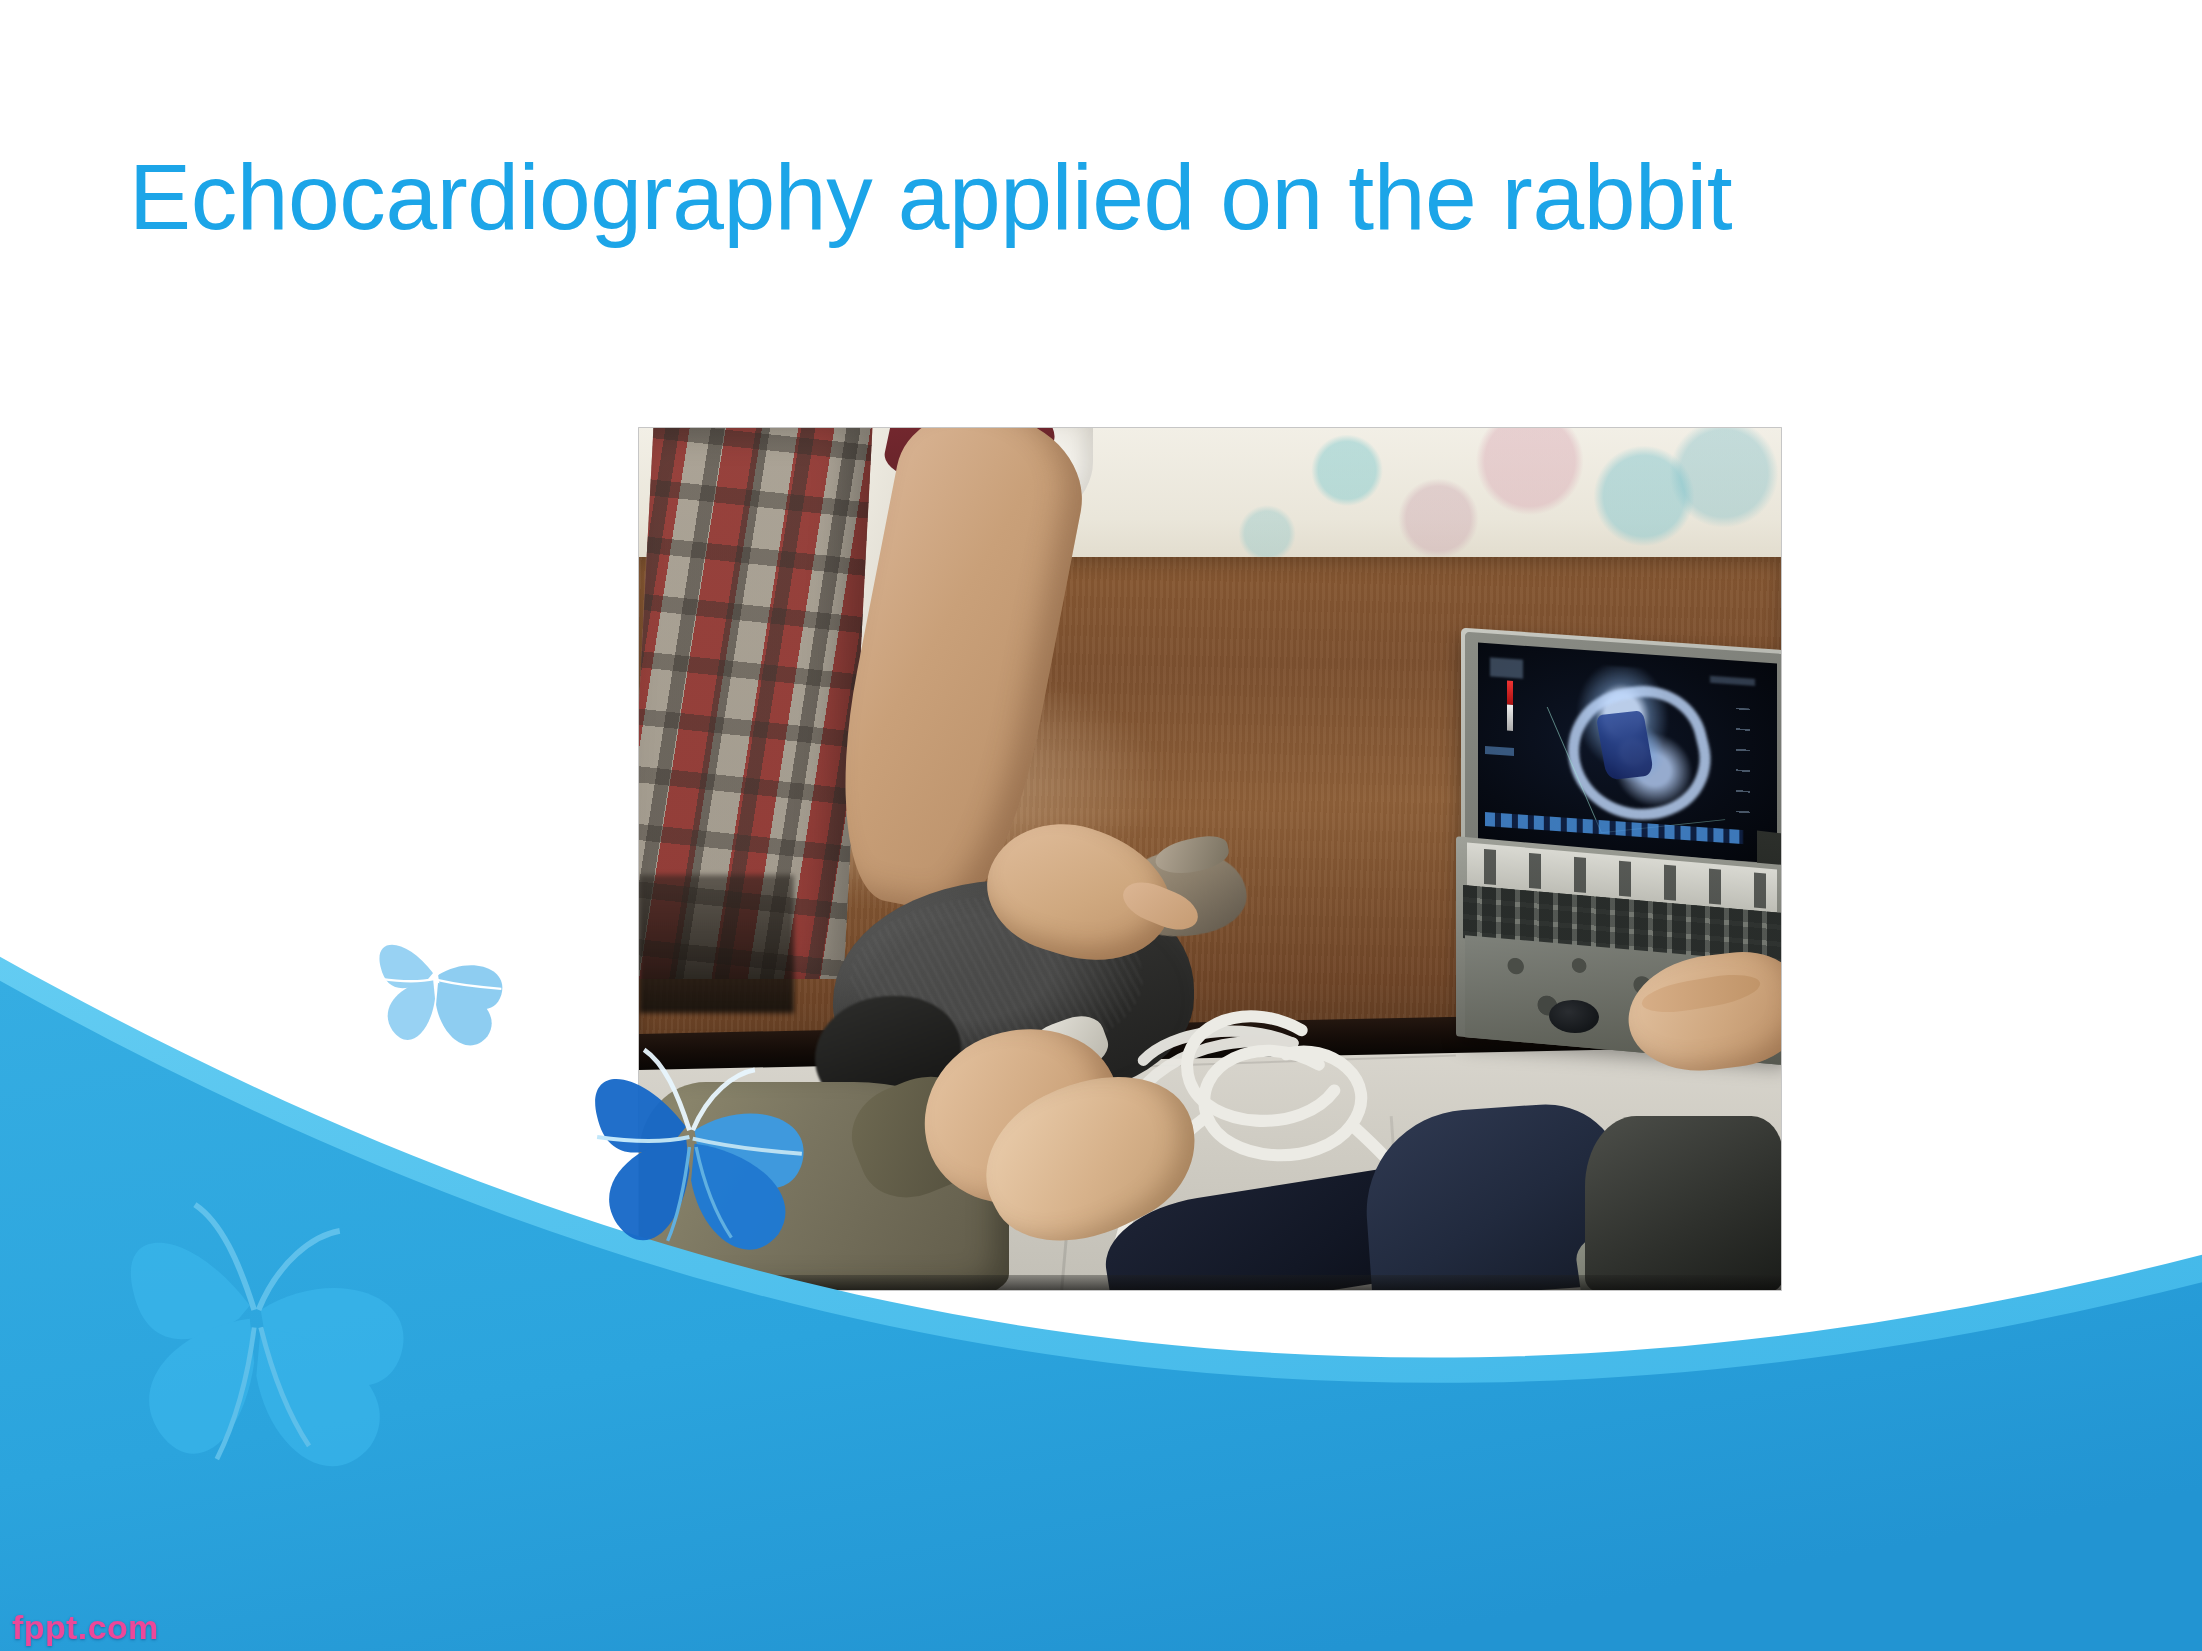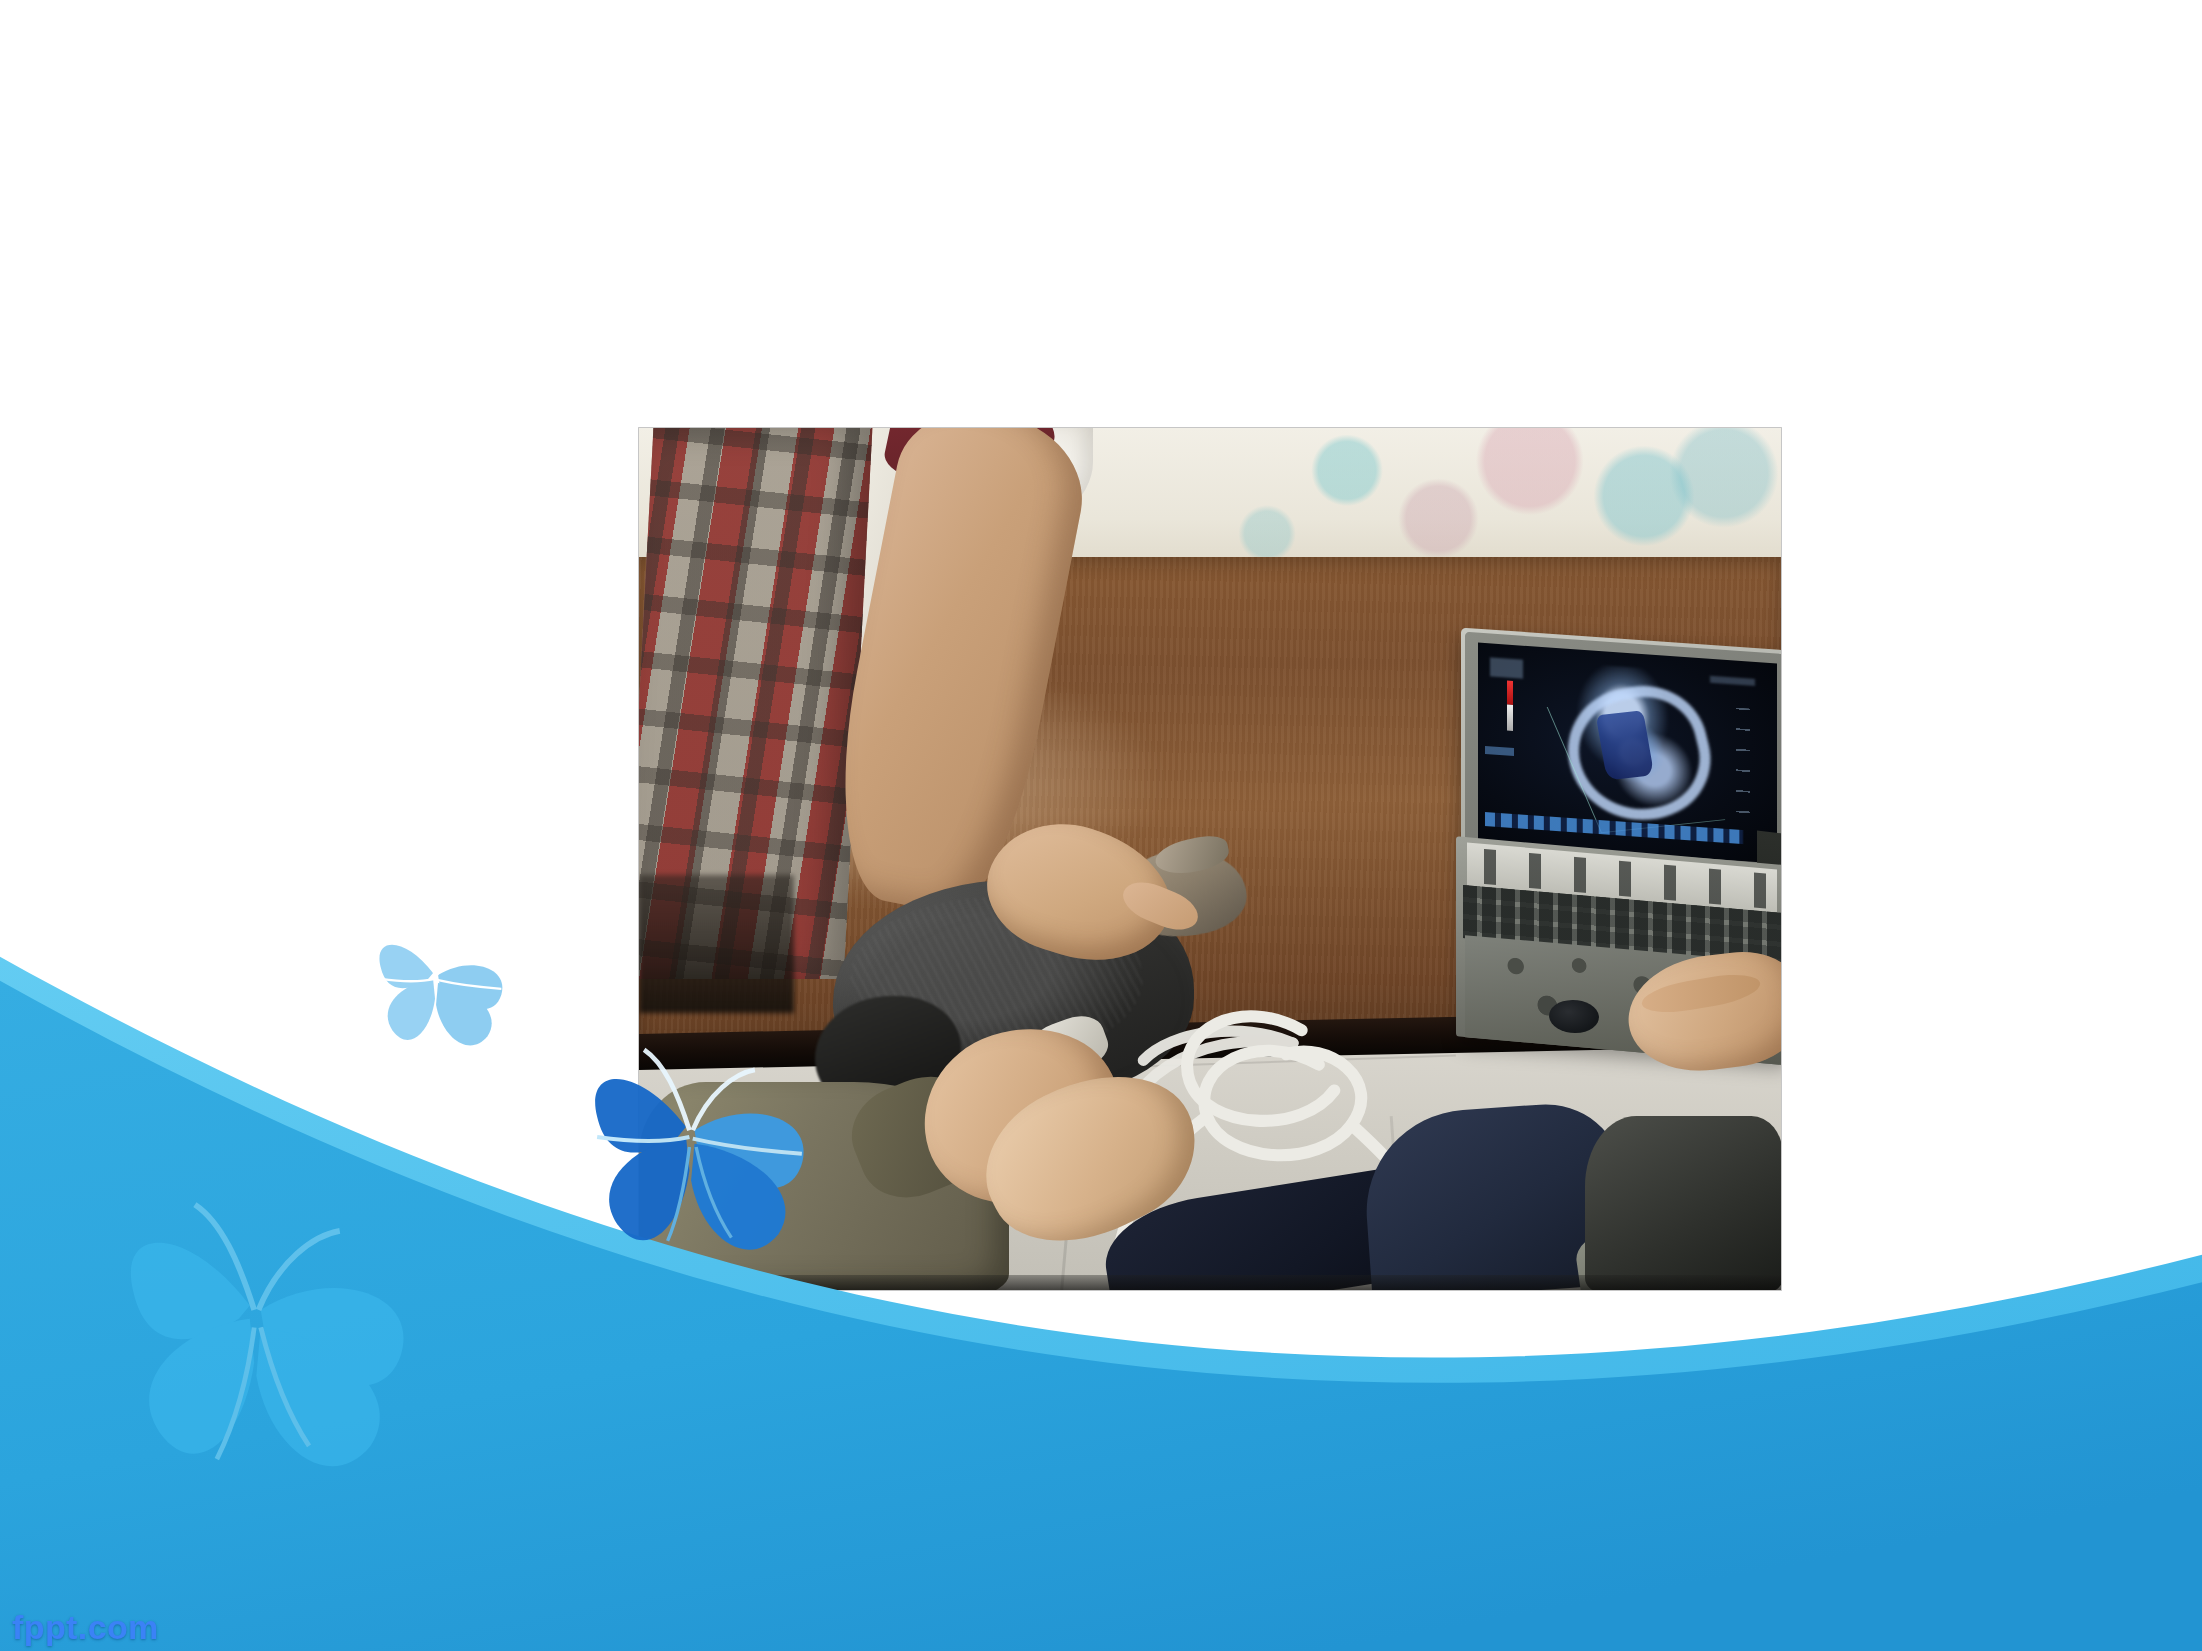--- a/index.html
+++ b/index.html
@@ -381,30 +381,31 @@
   
   #wave { position: absolute; left: 0; bottom: 0; width: 2203px; height: 740px; }
 
   
   #watermark {
     position: absolute;
     left: 12px;
     bottom: 5.2px;
     font-size: 34px;
     font-weight: 700;
-    color: #3b82f6;
+    color: #ec4899;
     text-shadow: 0 0.9px 2.6px rgba(0,60,110,0.45);
     letter-spacing: 0.4px;
   }
 </style>
 </head>
 <body>
 
 <div id="slide">
 
+  <div id="title">Echocardiography applied on the rabbit</div>
 
   <div id="photo-frame">
 
     <div class="ph bedding"></div>
     <div class="ph pillow"></div>
 
     <div class="ph table-top"></div>
     <div class="ph table-sheen"></div>
 
     <div class="ph floor"></div>

